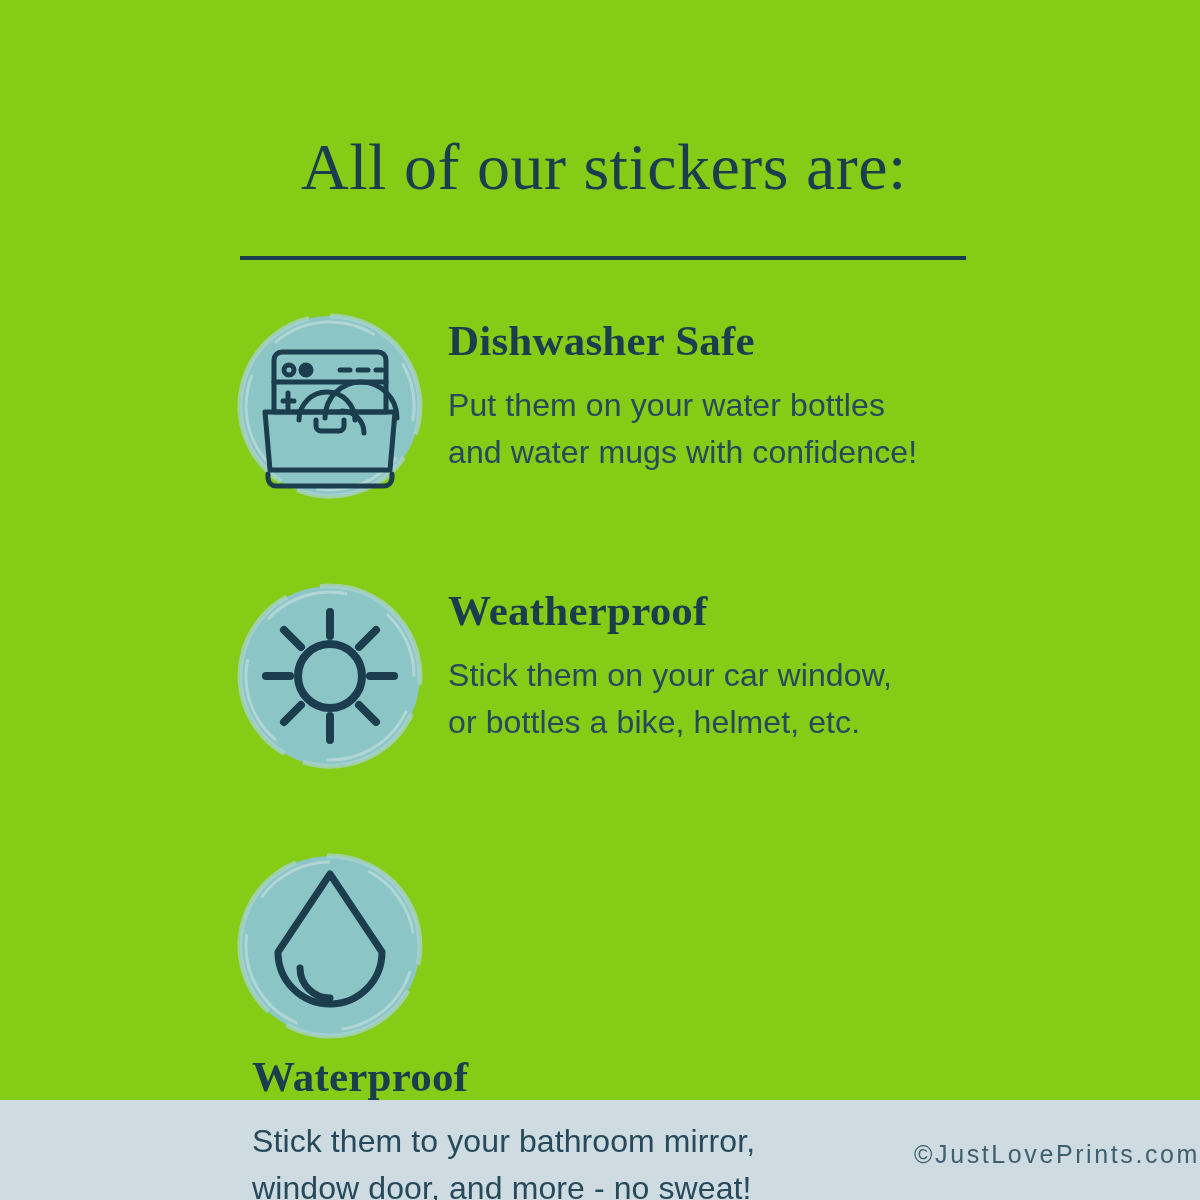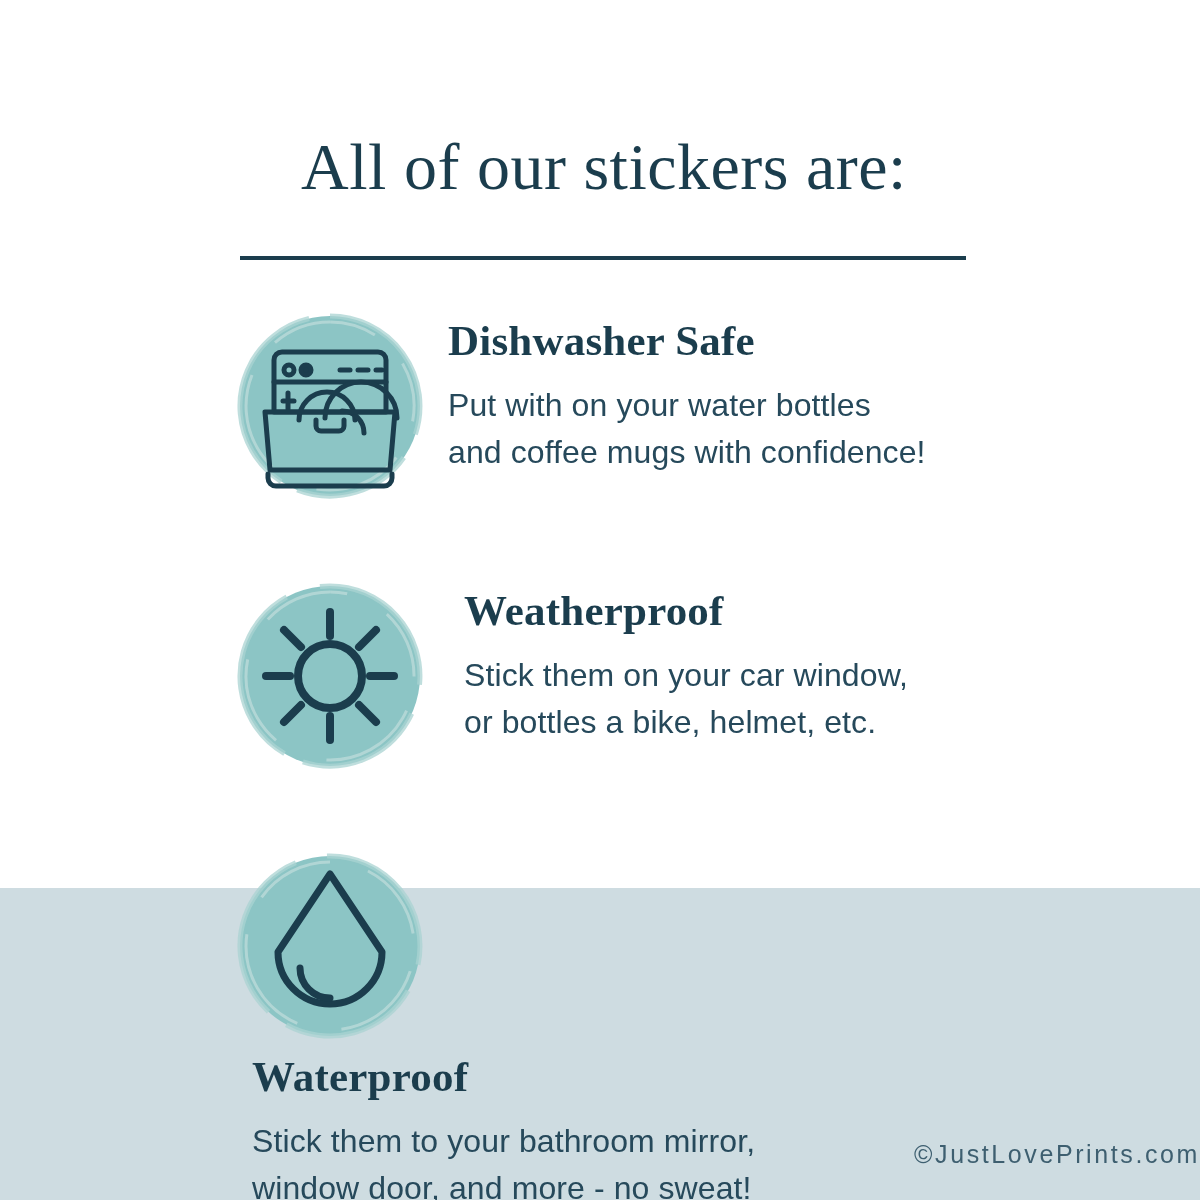--- a/index.html
+++ b/index.html
@@ -10,22 +10,22 @@
     width: 1200px;
     height: 1200px;
     background: #cedce1;
     font-family: "Liberation Sans", sans-serif;
     overflow: hidden;
   }
 
   .page {
     position: relative;
     width: 1200px;
-    height: 888px;
-    background: #ffffff;
+    height: 1100px;
+    background: #84cc16;
   }
 
   
   .title {
     position: absolute;
     left: 240px;
     top: 128px;
     width: 728px;
     text-align: center;
     font-family: "Liberation Serif", "DejaVu Serif", serif;
@@ -46,21 +46,21 @@
   }
 
   
   .feature {
     position: absolute;
     left: 232px;
     display: flex;
     align-items: flex-start;
   }
   .feature-1 { top: 308px; justify-content: center; }
-  .feature-2 { top: 578px; gap: 16px; }
+  .feature-2 { top: 578px; }
   .feature-3 { top: 848px; flex-direction: column; }
 
   .icon-wrap {
     position: relative;
     width: 196px;
     height: 196px;
     flex: 0 0 196px;
   }
   .icon-wrap svg {
     position: absolute;
@@ -149,22 +149,22 @@
           <path d="M33 104 h130 l-5 58 h-120 z"></path>
 
           <path d="M84 112 v6 a5 5 0 0 0 5 5 h18 a5 5 0 0 0 5 -5 v-6"></path>
 
           <path d="M36 166 v4 a8 8 0 0 0 8 8 h108 a8 8 0 0 0 8 -8 v-4"></path>
         </g>
       </svg>
     </div>
     <div class="feature-text">
       <div class="feature-heading">Dishwasher Safe</div>
-      <div class="feature-body">Put with on your water bottles</div>
-      <div class="feature-body">and coffee mugs with confidence!</div>
+      <div class="feature-body">Put them on your water bottles</div>
+      <div class="feature-body">and water mugs with confidence!</div>
     </div>
   </div>
 
   <div class="feature feature-2">
     <div class="icon-wrap">
       <svg viewBox="0 0 196 196" xmlns="http://www.w3.org/2000/svg">
         <circle cx="98" cy="98" r="90" fill="#8cc5c5"></circle>
         <path d="M98 8 A90 90 0 1 1 97.9 8 Z" fill="none" stroke="#a9d3d2" stroke-width="5" opacity="0.75" stroke-dasharray="150 30 130 20 190 35"></path>
         <path d="M98 14 A84 84 0 1 0 98.1 14" fill="none" stroke="#cfe4e2" stroke-width="3" opacity="0.55" stroke-dasharray="70 45 90 55 100 35"></path>
         <g fill="none" stroke="#1b3d4d" stroke-width="8" stroke-linecap="round">

